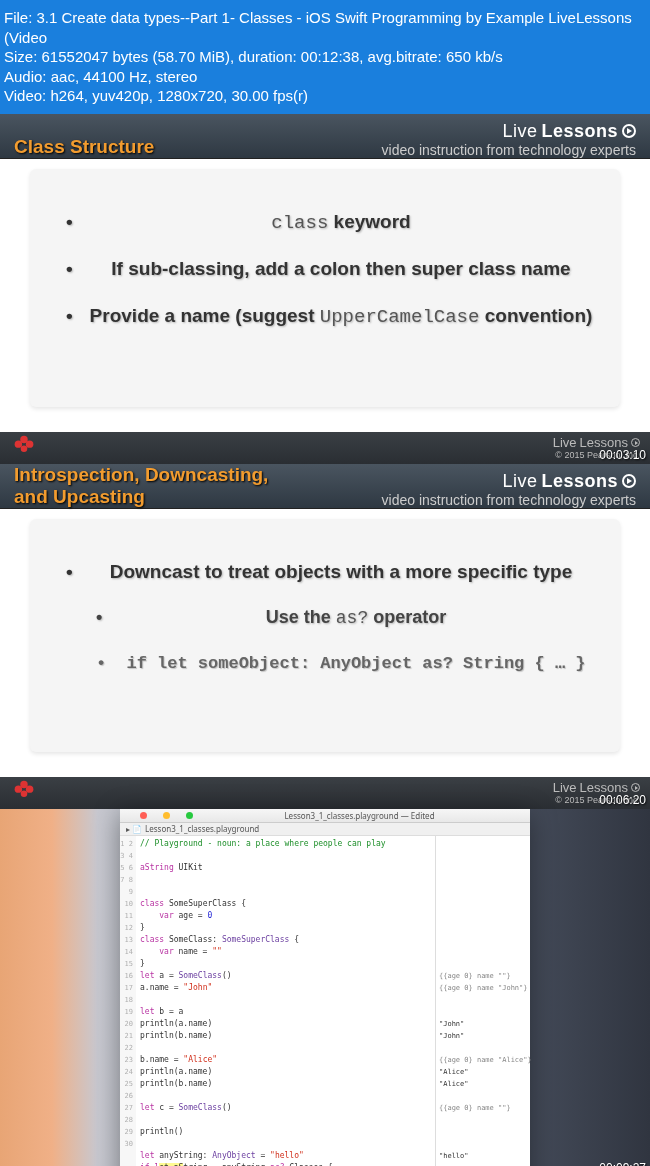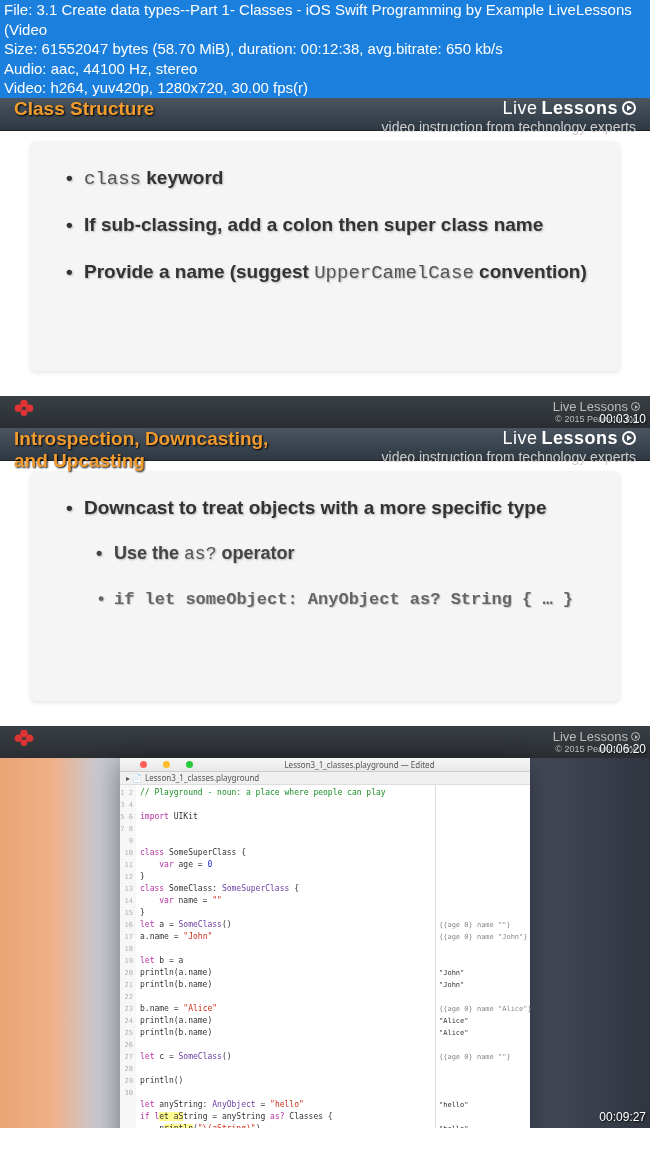--- a/index.html
+++ b/index.html
@@ -1,32 +1,32 @@
 <!DOCTYPE html>
 <html><head>
 <meta charset="utf-8">
 <style>
 * { margin:0; padding:0; box-sizing:border-box; }
 body { width:650px; font-family:Arial,Helvetica,sans-serif; background:#fff; font-size:13px; }
 
-.meta { background:#1a7fdd; color:#fff; padding:0 4px; font-size:15px; line-height:1.3; font-weight:400; }
+.meta { background:#1a7fdd; color:#fff; padding:8px 4px; font-size:15px; line-height:1.3; font-weight:400; }
 
 .slide-wrap { background:#fff; position:relative; }
 
-.slide-header { height:33px; display:flex; align-items:flex-start; justify-content:space-between; padding:0 14px; background:linear-gradient(#4a5560,#2e3842); border-bottom:1px solid #222; }
+.slide-header { height:45px; display:flex; align-items:flex-end; justify-content:space-between; padding:0 14px; background:linear-gradient(#4a5560,#2e3842); border-bottom:1px solid #222; }
 .slide-title { font-size:19px; font-weight:bold; color:#f29c2f; font-family:'Trebuchet MS',sans-serif; text-shadow:1px 1px 2px #000; }
 .ll-brand { display:flex; flex-direction:column; align-items:flex-end; }
 .ll-logo { color:#fff; font-size:18px; font-weight:300; letter-spacing:.5px; display:flex; align-items:center; gap:4px; }
 .ll-logo b { font-weight:700; }
 .ll-play { display:inline-flex; width:14px; height:14px; border:2px solid #fff; border-radius:50%; align-items:center; justify-content:center; }
 .ll-play:after { content:""; border-left:5px solid #fff; border-top:3px solid transparent; border-bottom:3px solid transparent; margin-left:1px; }
 .ll-tag { color:#ccc; font-size:14px; }
 
 .slide-body { margin:10px 30px 25px 30px; background:#f5f5f5; border-radius:6px; padding:25px 22px 55px 22px; min-height:230px; box-shadow:0 2px 4px rgba(0,0,0,.1); }
-.bul { font-size:19px; font-weight:bold; color:#333; text-shadow:1px 1px 2px rgba(0,0,0,.25); margin:0 0 22px 14px; padding-left:18px; position:relative; line-height:1.3; }
+.bul { font-size:19px; font-weight:bold; color:#333; text-shadow:1px 1px 2px rgba(0,0,0,.25); margin:16px 0 22px 14px; padding-left:18px; position:relative; line-height:1.3;text-align:center; }
 .bul:before { content:"•"; position:absolute; left:0; }
 .bul .code { font-family:"Courier New",monospace; font-weight:normal; color:#555; }
 .bul.sub { margin-left:44px; font-size:18px; color:#444; }
 .bul.subcode { margin-left:44px; font-family:"Courier New",monospace; font-weight:bold; font-size:17px; color:#666; text-shadow:1px 1px 1px rgba(0,0,0,.2); }
 
 .foot-bar { height:32px; background:linear-gradient(#3a3f44,#2a2e33); display:flex; align-items:center; justify-content:space-between; padding:0 10px; position:relative; }
 .foot-icon svg { width:28px; height:28px; }
 .foot-right { display:flex; flex-direction:column; align-items:flex-end; font-size:9px; color:#bbb; }
 .foot-ll { font-size:13px; color:#bbb; font-weight:300; display:flex; align-items:center; gap:3px; }
 .foot-ll .sm-play { width:9px; height:9px; border:1px solid #bbb; border-radius:50%; display:inline-flex; align-items:center; justify-content:center; }
@@ -175,21 +175,21 @@
 23
 24
 25
 26
 27
 28
 29
 30</div>
         <div class="code-area"><span class="com">// Playground - noun: a place where people can play</span>
 
-<span class="kw">import</span><span> UIKit</span>
+<span class="kw">aString</span><span> UIKit</span>
 
 
 <span class="kw">class</span><span> SomeSuperClass {</span>
 <span class="kw">    var</span><span> age = </span><span class="num">0</span>
 <span>}</span>
 <span class="kw">class</span><span> SomeClass: </span><span class="typ">SomeSuperClass</span><span> {</span>
 <span class="kw">    var</span><span> name = </span><span class="str">""</span>
 <span>}</span>
 <span class="kw">let</span><span> a = </span><span class="typ">SomeClass</span><span>()</span>
 <span>a.name = </span><span class="str">"John"</span>

